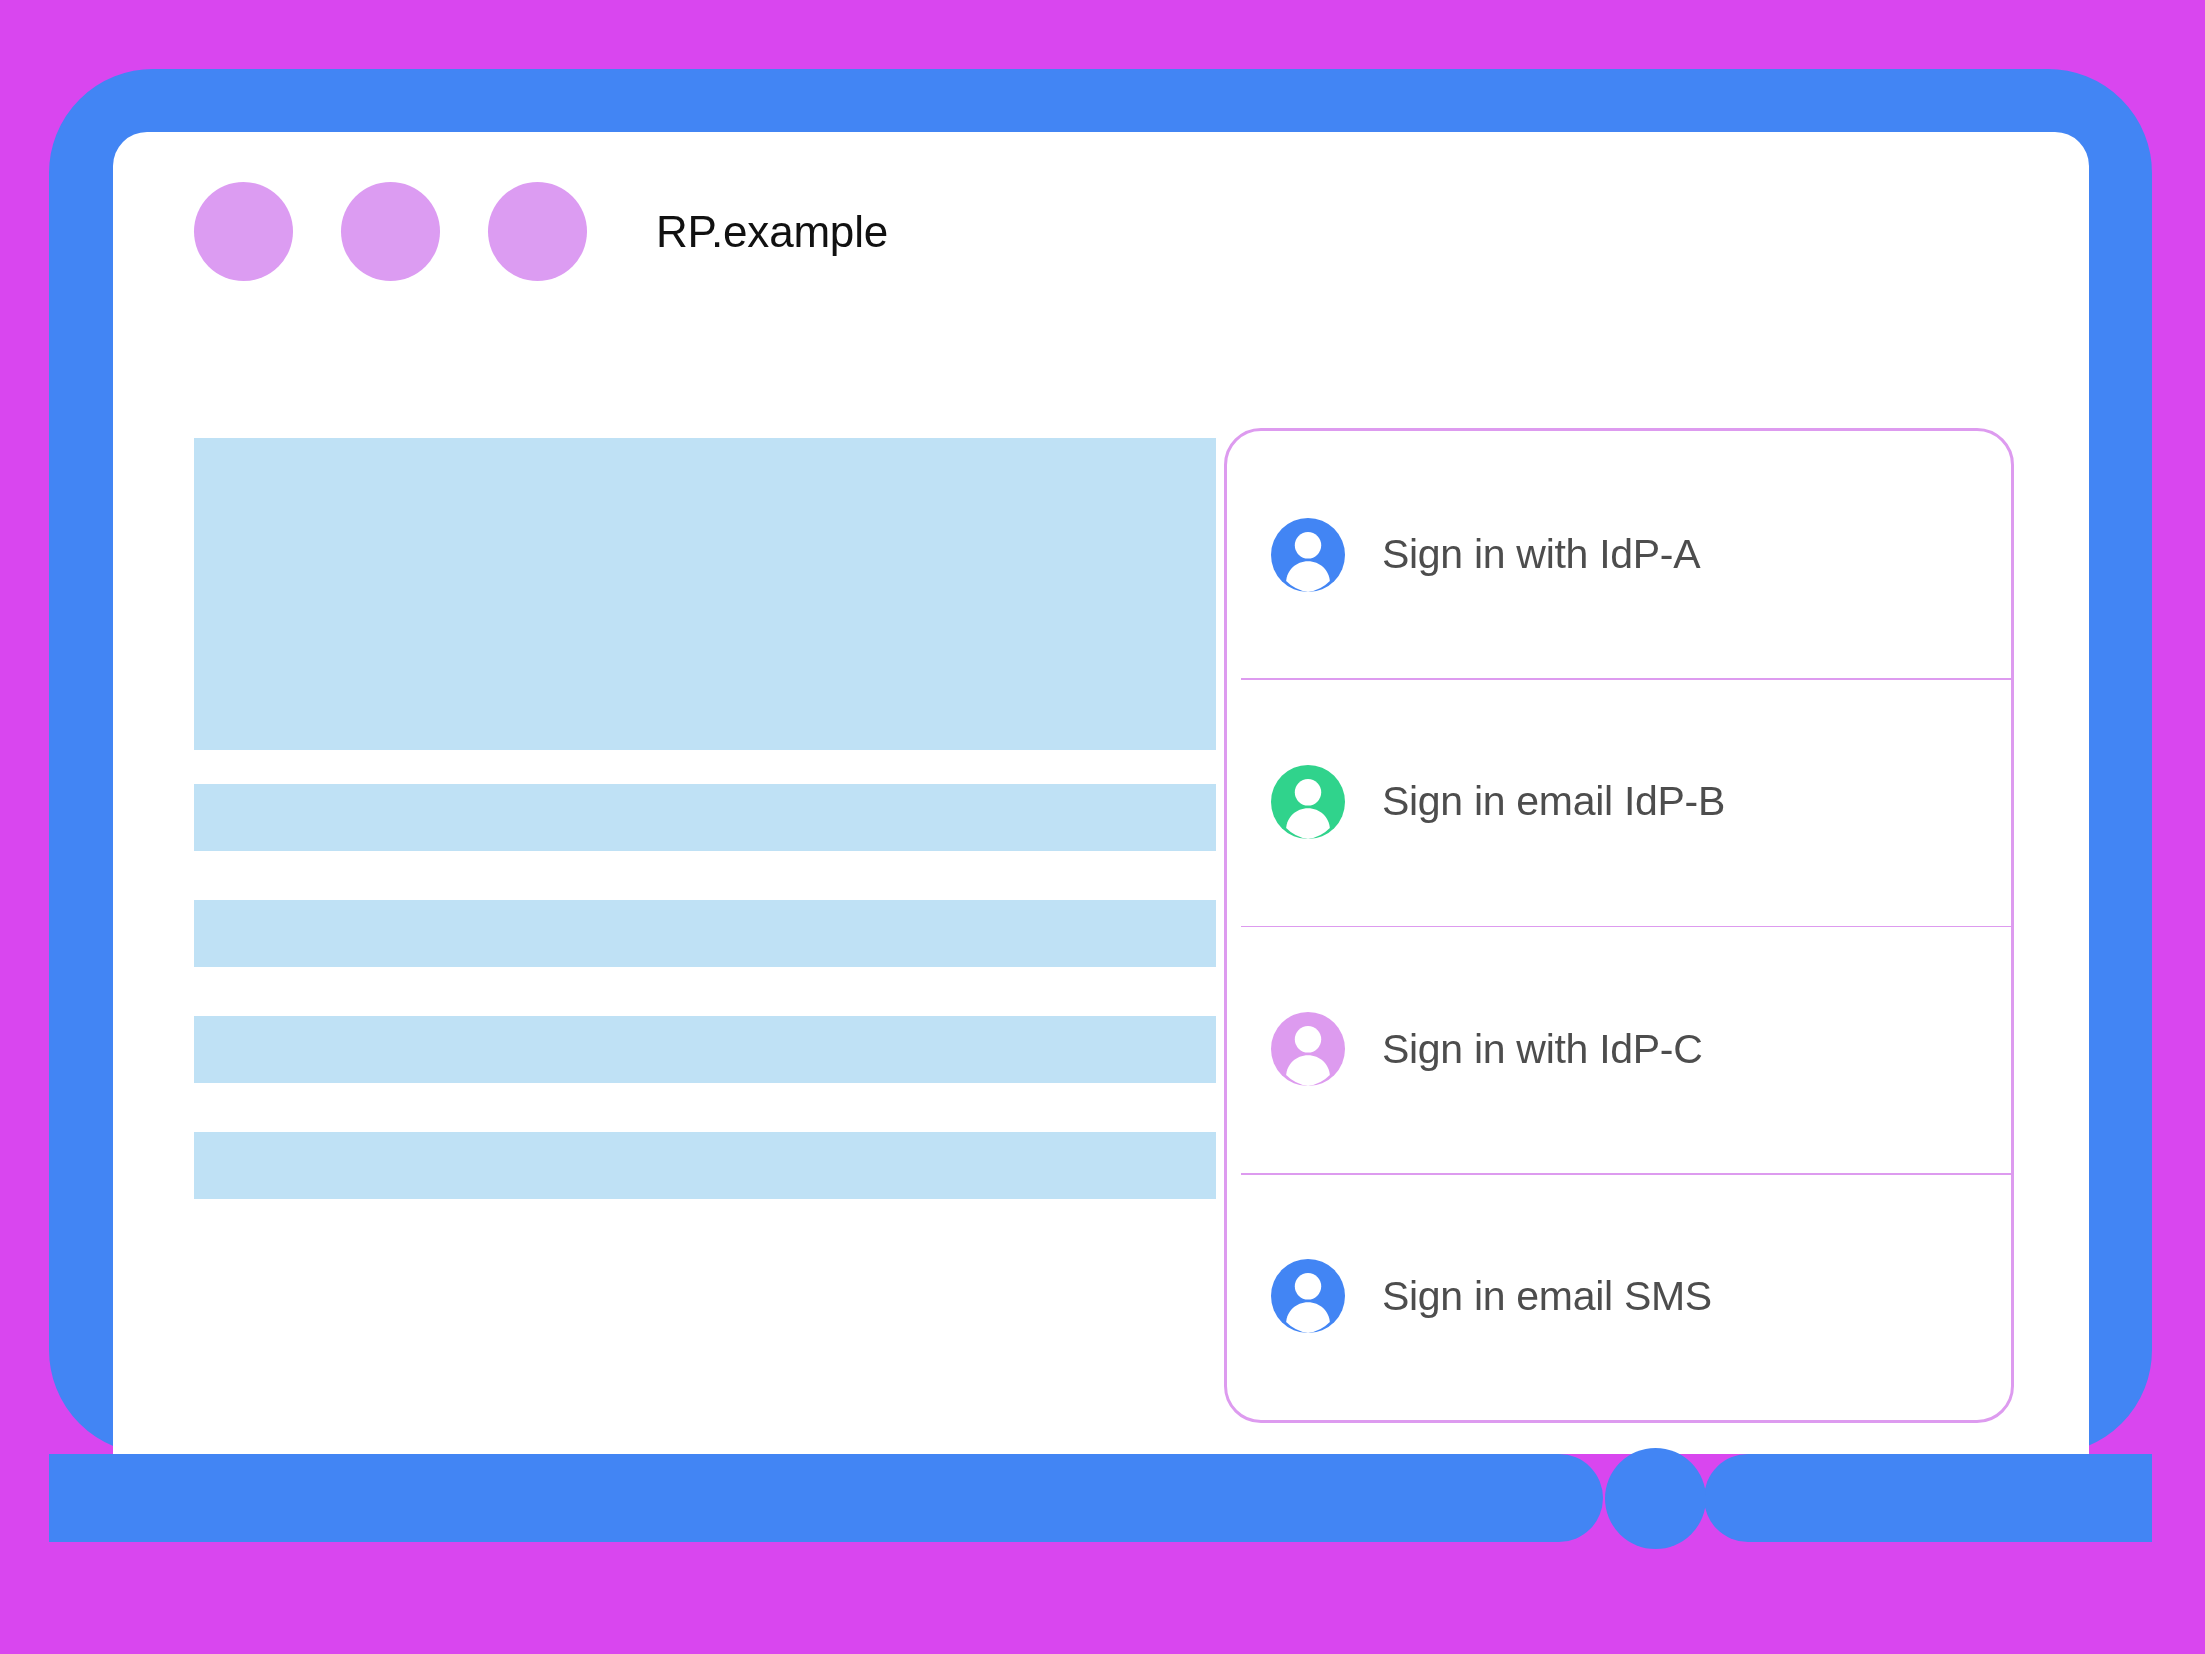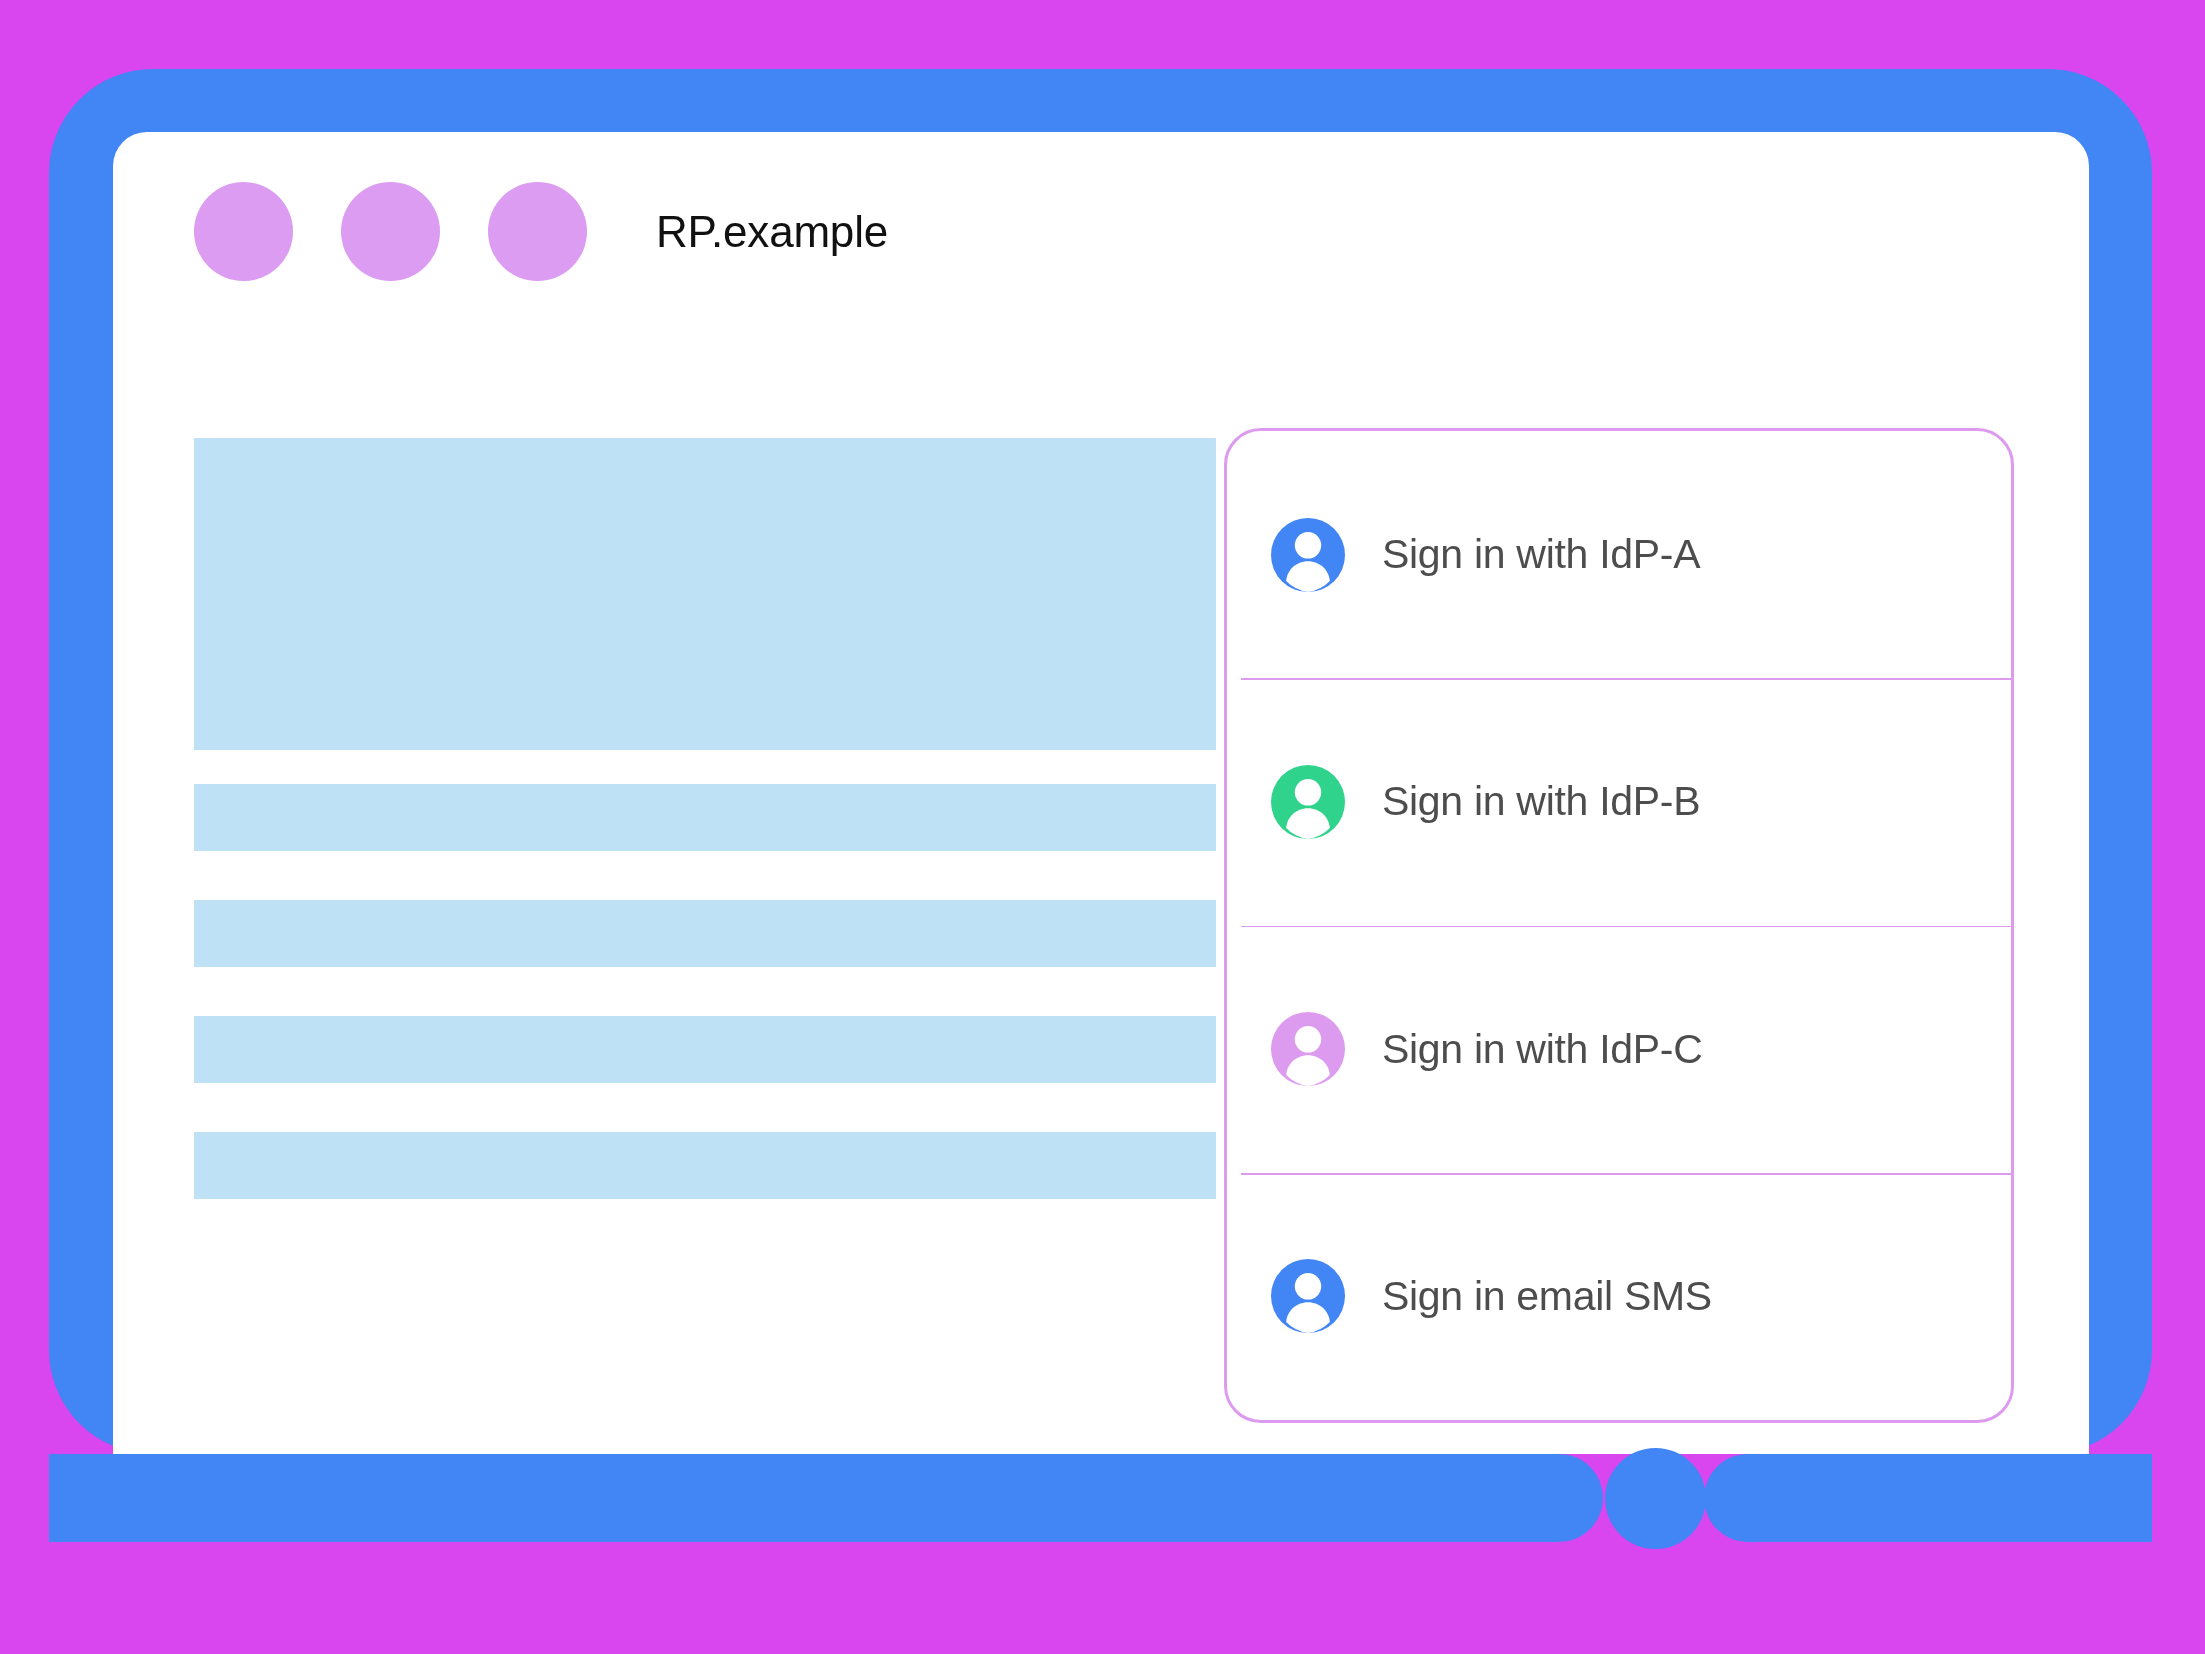--- a/index.html
+++ b/index.html
@@ -209,21 +209,21 @@
         </div>
 
         <div class="idp-row">
           <span class="avatar">
             <svg viewBox="0 0 84 84" xmlns="http://www.w3.org/2000/svg">
               <circle cx="42" cy="42" r="42" fill="#30d38c"></circle>
               <circle cx="42" cy="31" r="15" fill="#ffffff"></circle>
               <path d="M42 49c-13.5 0-24 10.2-24.8 22.6A42 42 0 0 0 42 84a42 42 0 0 0 24.8-12.4C66 59.2 55.5 49 42 49z" fill="#ffffff"></path>
             </svg>
           </span>
-          <span class="idp-label">Sign in with IdP-B</span>
+          <span class="idp-label">Sign in email IdP-B</span>
         </div>
 
         <div class="idp-row">
           <span class="avatar">
             <svg viewBox="0 0 84 84" xmlns="http://www.w3.org/2000/svg">
               <circle cx="42" cy="42" r="42" fill="#dd9bef"></circle>
               <circle cx="42" cy="31" r="15" fill="#ffffff"></circle>
               <path d="M42 49c-13.5 0-24 10.2-24.8 22.6A42 42 0 0 0 42 84a42 42 0 0 0 24.8-12.4C66 59.2 55.5 49 42 49z" fill="#ffffff"></path>
             </svg>
           </span>

